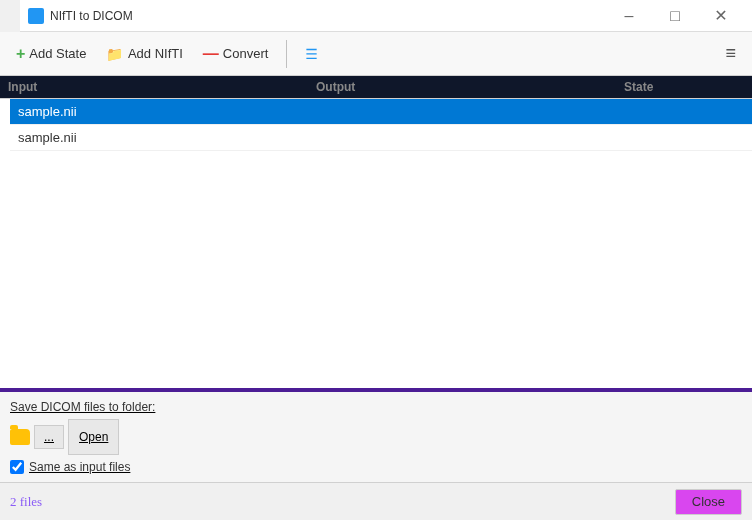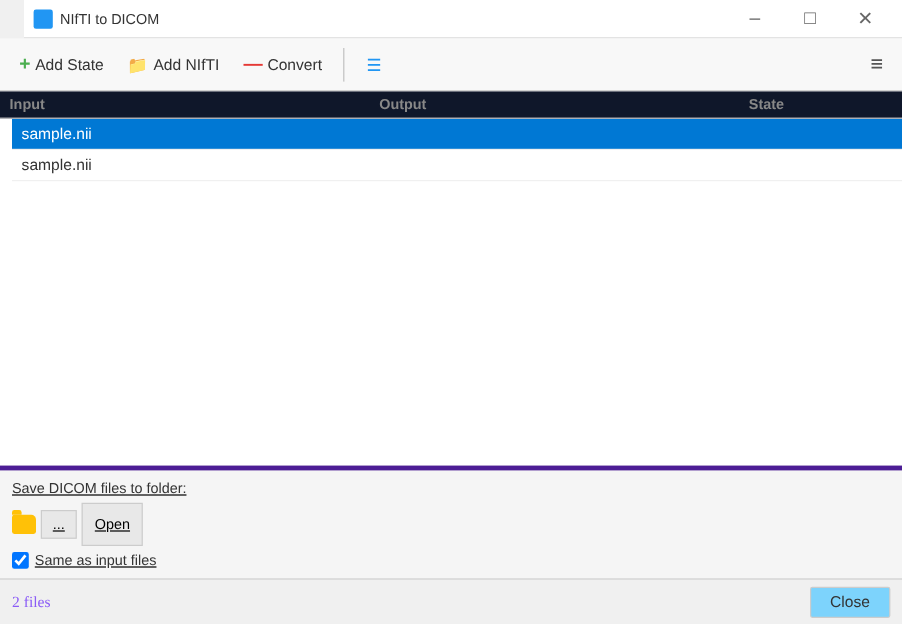--- a/index.html
+++ b/index.html
@@ -248,21 +248,21 @@
       background: white;
       border: 1.5px solid #0078d4;
       color: #0078d4;
       cursor: pointer;
       font-size: 13px;
       border-radius: 2px;
     }
     .close-btn {
       height: 26px;
       padding: 0 16px;
-      background: #7dd3fc;
+      background: #d946ef;
       border: 1px solid #ccc;
       color: #333;
       cursor: pointer;
       font-size: 13px;
       border-radius: 2px;
     }
   </style>
 </head>
 <body>
 

